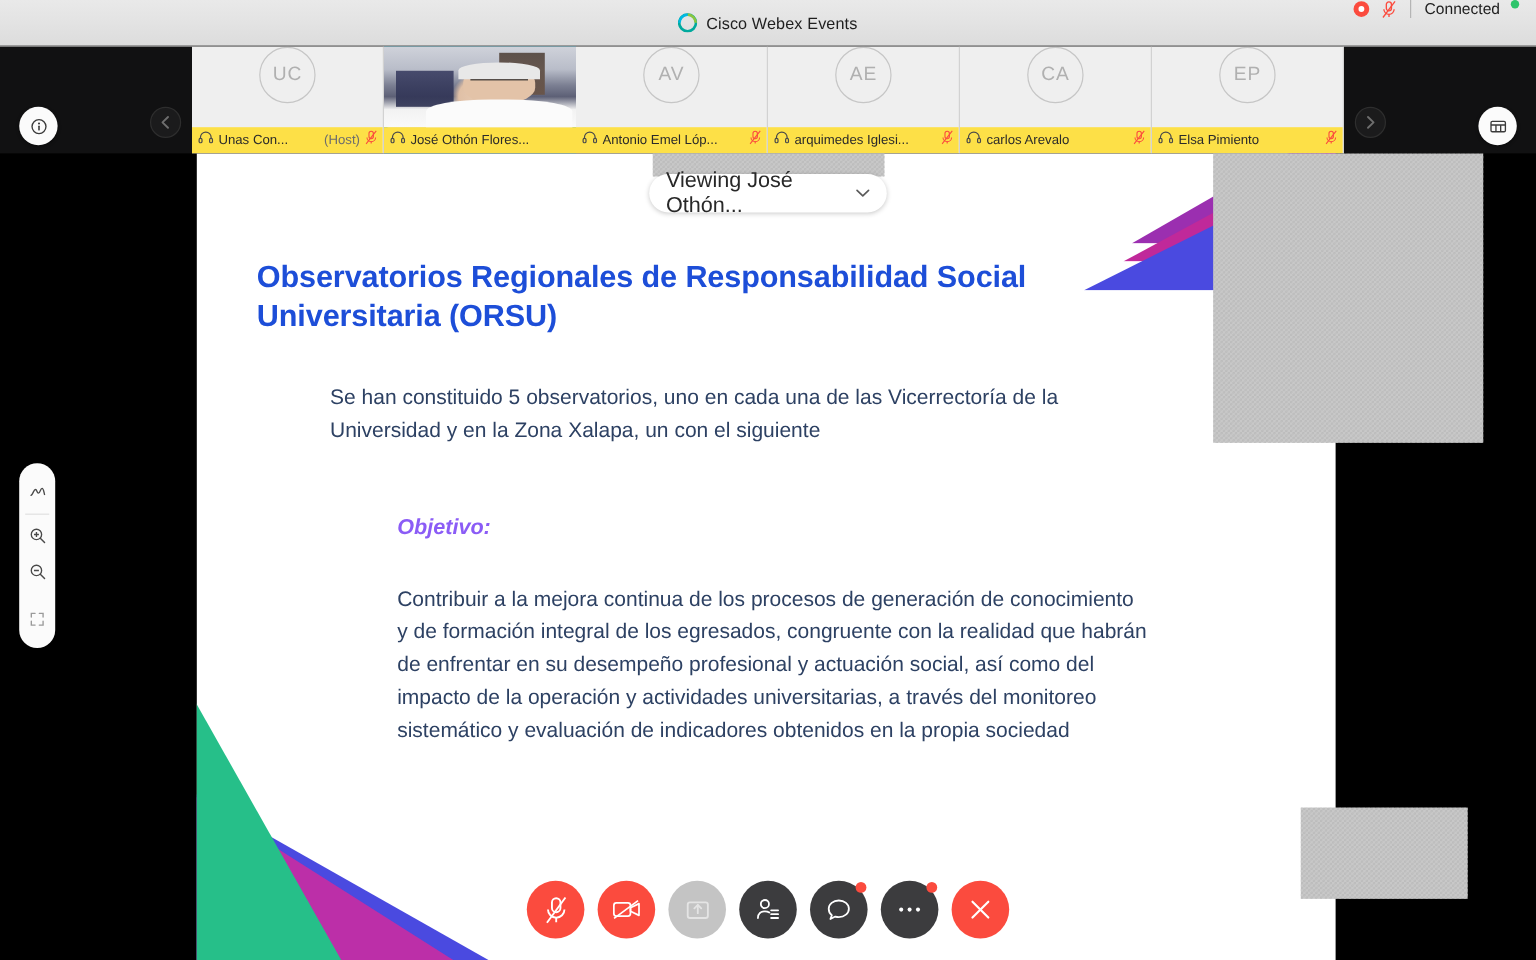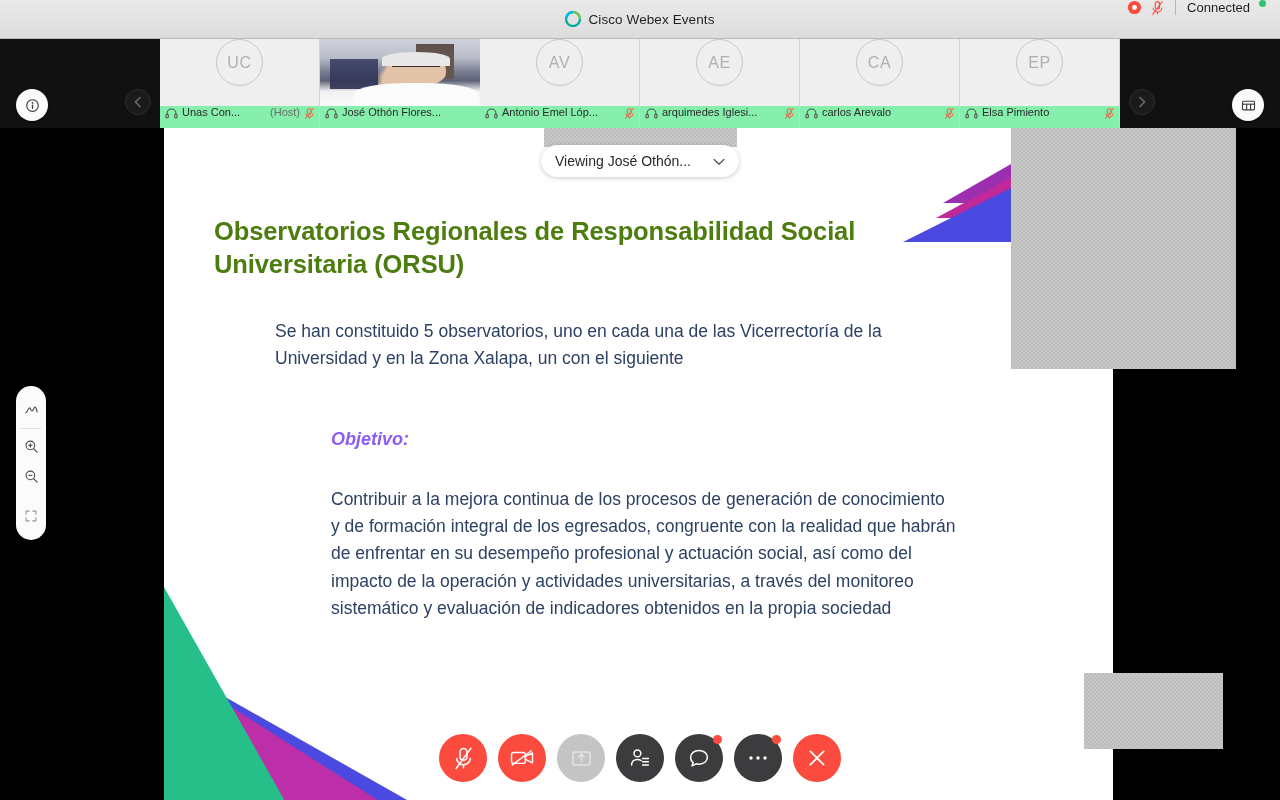--- a/index.html
+++ b/index.html
@@ -91,21 +91,21 @@
   .glasses {
     position:absolute; left:45%; top:40%; width:30%; height:7%;
     border-top: 1.5px solid #34302e; z-index: 5;
   }
   .shirt {
     position:absolute; left:22%; top:66%; width:76%; height:34%;
     background:#fbfbfb; border-radius: 44% 44% 0 0; z-index:3;
   }
   .tile-label {
     position: absolute; left: 0; bottom: 0; width: 100%; height: 22px;
-    background: #86efac; display: flex; 
+    background: #fde047; display: flex; align-items: center;
     padding: 0 4px 0 5px; gap: 4px;
   }
   .tile-label .hs { flex: 0 0 auto; }
   .tile-name {
     font-size: 11px; color: #2a2a2a; white-space: nowrap;
     overflow: hidden; text-overflow: ellipsis; flex: 1 1 auto;
   }
   .tile-host { font-size: 11px; color: #6d6d6d; flex: 0 0 auto; }
   .tile-mic { flex: 0 0 auto; }
 
@@ -166,21 +166,21 @@
   }
   .bl-magenta {
     position:absolute; left:-4px; bottom:-30px; width: 265px; height: 168px;
     background: #bc2fa8;
     clip-path: polygon(0 0, 0 100%, 100% 100%);
   }
 
   .slide-body { position: relative; z-index: 5; }
   .slide-title {
     position: absolute; left: 50px; top: 87px; width: 740px;
-    font-size: 25.5px; line-height: 33px; color: #4d7c0f;
+    font-size: 25.5px; line-height: 33px; color: #1d4ed8;
     letter-spacing: -.1px;
   }
   .slide-title b { font-weight: 700; }
   .slide-intro {
     position: absolute; left: 111px; top: 190px; width: 680px;
     font-size: 17.5px; line-height: 27px; color: #2d4163;
   }
   .objetivo {
     position: absolute; left: 167px; top: 301px;
     font-size: 18px; font-weight: 700; font-style: italic; color: #8b5cf6;
@@ -191,21 +191,21 @@
   }
 
   
   .viewing-pill {
     position: absolute; left: 541px; top: 145px; width: 198px; height: 32px;
     background: #fff; border-radius: 16px;
     box-shadow: 0 1px 4px rgba(0,0,0,.22);
     display: flex; align-items: center; padding: 0 14px;
     z-index: 30;
   }
-  .viewing-text { font-size: 14px; color: #282828; flex: 1 1 auto; }
+  .viewing-text { font-size: 18px; color: #282828; flex: 1 1 auto; }
   .chev { flex: 0 0 auto; }
 
   
   .checker {
     position: absolute;
     background-color: #c8c8c8;
     background-image:
       linear-gradient(45deg, #bcbcbc 25%, transparent 25%, transparent 75%, #bcbcbc 75%),
       linear-gradient(45deg, #bcbcbc 25%, transparent 25%, transparent 75%, #bcbcbc 75%);
     background-size: 4px 4px;

